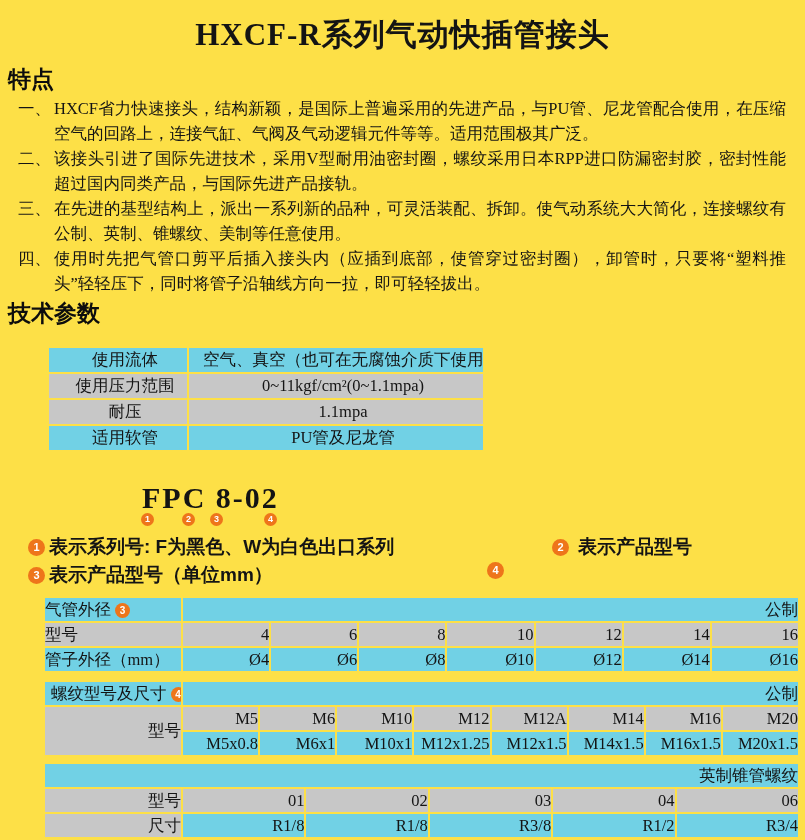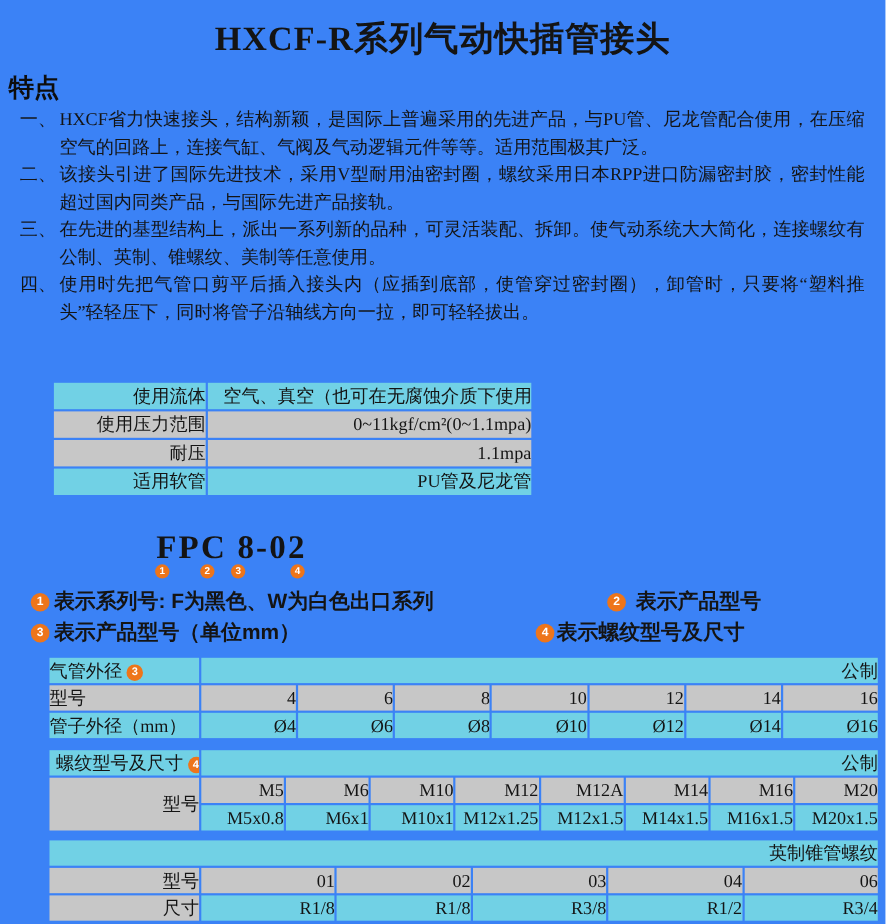--- a/index.html
+++ b/index.html
@@ -1,17 +1,17 @@
 <!DOCTYPE html>
 <html style="--cyan: #71d1e5; --gray: #c7c7c7; --orange: #ee751a;"><head>
 <meta charset="utf-8">
 <style>
   html,body{margin:0;padding:0;background:#ffffff;}
   .canvas{
-    position:relative;width:805px;height:840px;background:#3b82f6;overflow:hidden;
+    position:relative;width:805px;height:840px;background:#fde047;overflow:hidden;
     font-family:"Liberation Serif","DejaVu Serif",serif;color:#141414;
   }
   .abs{position:absolute;}
   
   .title{left:0;top:14px;width:100%;text-align:center;font-size:31px;font-weight:bold;
          letter-spacing:1px;font-family:"Liberation Serif","DejaVu Serif",serif;margin:0;}
   .sec-heading{font-family:"Liberation Sans","DejaVu Sans",sans-serif;font-weight:bold;
                font-size:23px;margin:0;color:#0d0d0d;}
   
   .features{left:18px;top:96px;width:768px;height:202px;overflow:hidden;}
@@ -19,21 +19,21 @@
   .feat-num{flex:0 0 36px;}
   .feat-text{flex:1;text-align:justify;}
   
   table{border-collapse:separate;border-spacing:2px;table-layout:fixed;}
   td{height:23px;font-size:16.5px;padding:0;vertical-align:middle;overflow:hidden;white-space:nowrap;}
   .c{background:var(--cyan,#71d1e5);}
   .g{background:var(--gray,#c7c7c7);}
   .ctr{text-align:right;}
   .lbl{text-align:left;padding-left:0;}
   .tech-table{left:47px;top:346px;width:438px;}
-  .tech-table td{height:24px;padding-left:14px;text-align:right;}
+  .tech-table td{height:24px;padding-left:14px;text-align:center;}
   
   .mn-label{left:10px;top:488px;font-size:24px;}
   .mn-model{left:142px;top:481px;font-size:30px;font-weight:bold;letter-spacing:2px;
             font-family:"Liberation Serif","DejaVu Serif",serif;}
   .badge{display:inline-block;border-radius:50%;background:var(--orange,#ee751a);color:#fff;
          text-align:center;font-family:"Liberation Sans","DejaVu Sans",sans-serif;font-weight:bold;}
   .b13{width:13px;height:13px;line-height:13px;font-size:9px;}
   .b15{width:15px;height:15px;line-height:15px;font-size:10px;margin-left:4px;vertical-align:1px;}
   .b17{width:17px;height:17px;line-height:17px;font-size:11px;flex:0 0 17px;}
   .legend-item{display:flex;align-items:center;gap:4px;
@@ -65,20 +65,21 @@
     <div class="feat">
       <span class="feat-num">三、</span>
       <span class="feat-text">在先进的基型结构上，派出一系列新的品种，可灵活装配、拆卸。使气动系统大大简化，连接螺纹有公制、英制、锥螺纹、美制等任意使用。</span>
     </div>
     <div class="feat">
       <span class="feat-num">四、</span>
       <span class="feat-text">使用时先把气管口剪平后插入接头内（应插到底部，使管穿过密封圈），卸管时，只要将“塑料推头”轻轻压下，同时将管子沿轴线方向一拉，即可轻轻拔出。</span>
     </div>
   </div>
 
+  <h2 class="abs sec-heading" style="left:8px;top:298px;">技术参数</h2>
 
   <table class="abs tech-table">
     <colgroup>
         <col style="width:138px">
         <col>
       </colgroup>
     <tbody>
         <tr>
       <td class="c">使用流体</td>
       <td class="c">空气、真空（也可在无腐蚀介质下使用）</td>
@@ -111,21 +112,20 @@
   <div class="abs legend-item" style="left:552px;top:534px;gap:9px;">
     <span class="badge b17">2</span>
     <span>表示产品型号</span>
   </div>
   <div class="abs legend-item" style="left:28px;top:562px;">
     <span class="badge b17">3</span>
     <span>表示产品型号（单位mm）</span>
   </div>
   <div class="abs legend-item" style="left:487px;top:562px;gap:2px;">
     <span class="badge b17">4</span>
-    <span>表示螺纹型号及尺寸</span>
   </div>
 
   <table class="abs wide-table t1">
     <colgroup>
         <col style="width:136px">
         <col>
         <col>
         <col>
         <col>
         <col>

